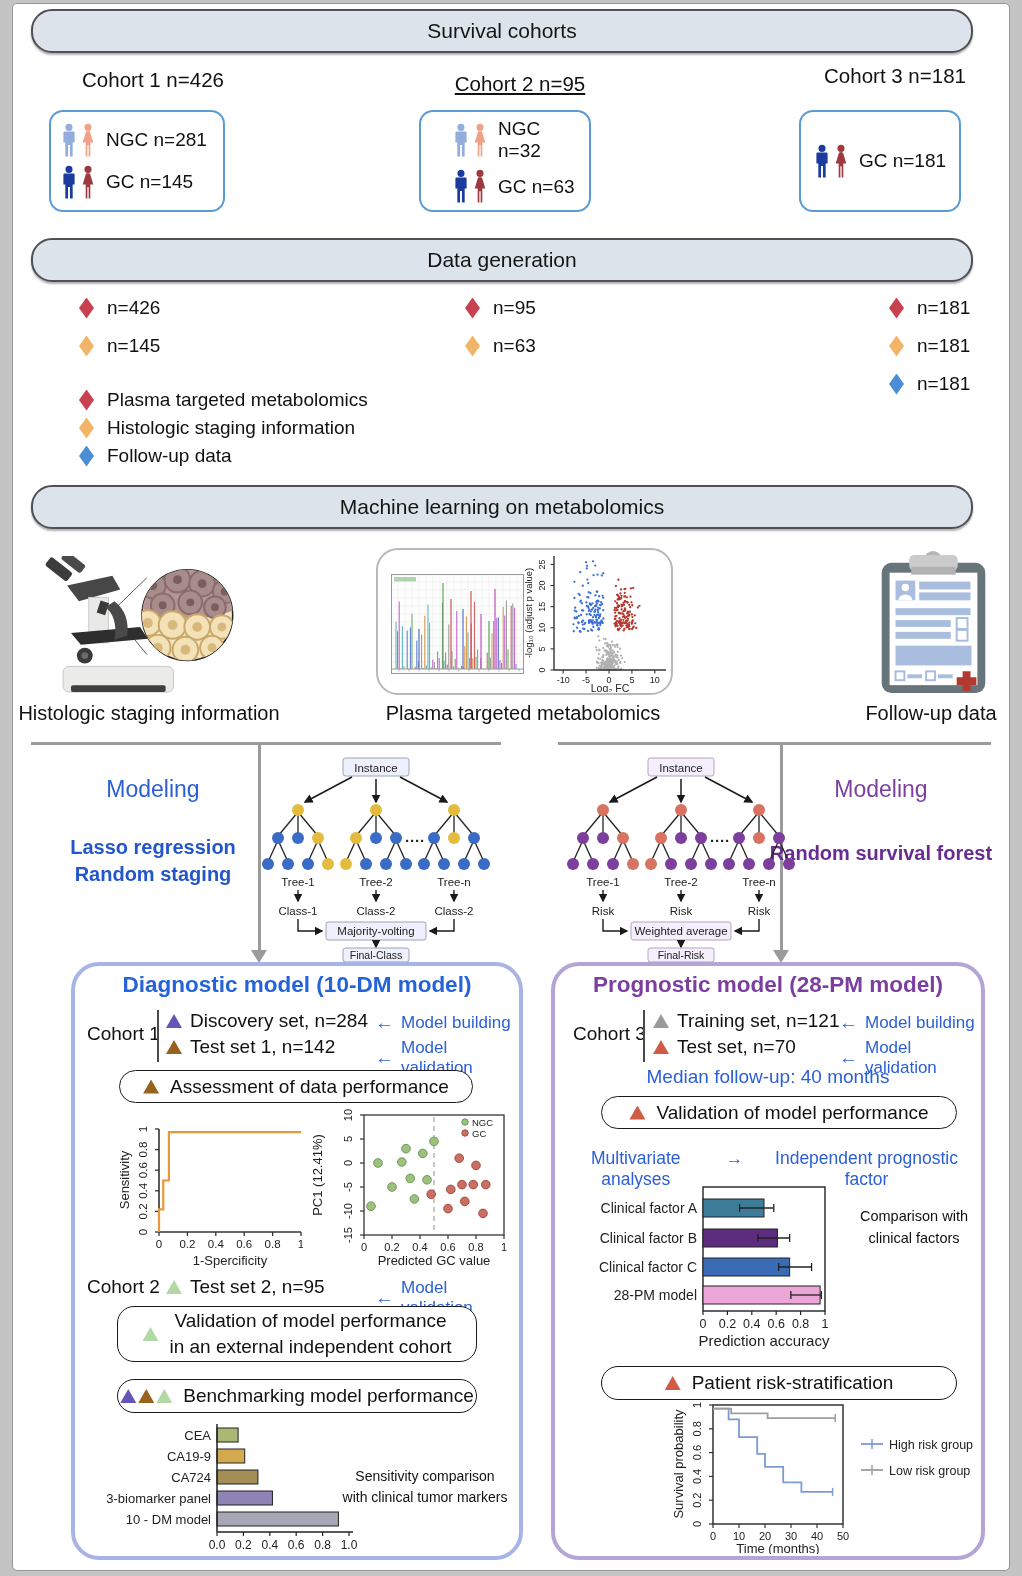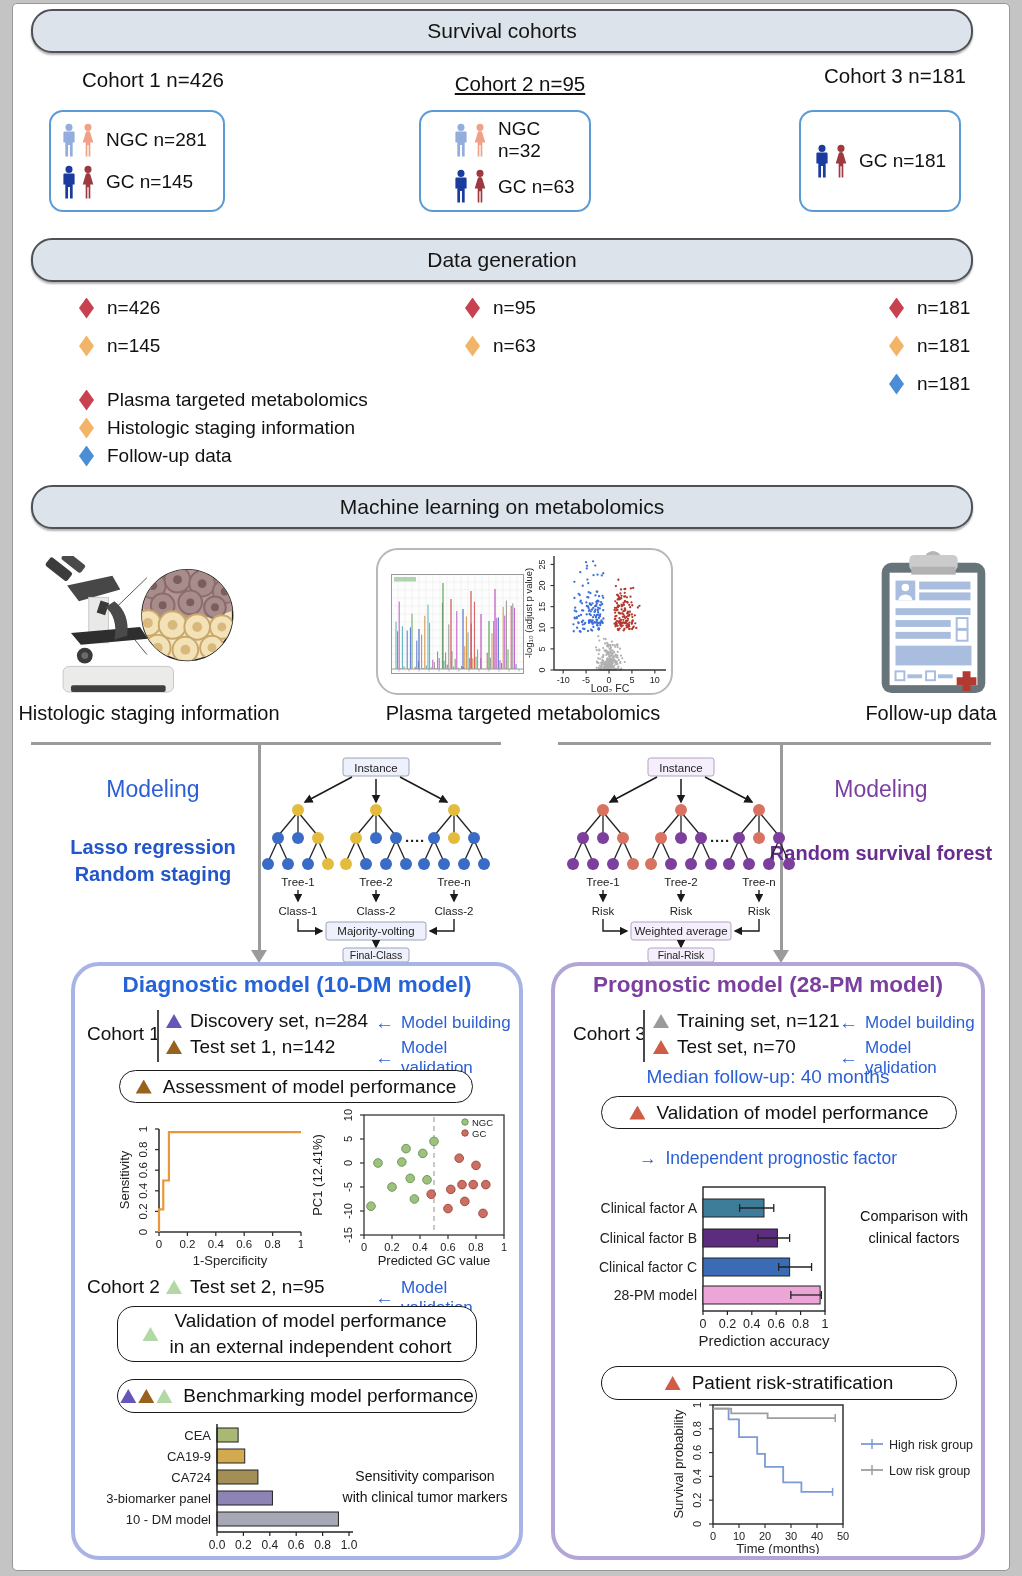--- a/index.html
+++ b/index.html
@@ -1157,21 +1157,21 @@
     <div class="set-row" style="left:91px;top:70px;">
           <span class="tri" style="background: rgb(150, 98, 29);"></span>
           <span>Test set 1, n=142</span>
         </div>
     <div class="note-row" style="left:300px;top:72px;">
           <span class="arr">←</span>
           <span>Model validation</span>
         </div>
     <div class="mini-pill" style="left:44px;top:104px;width:354px;height:33px;">
           <span class="tri" style="background: rgb(150, 98, 29);"></span>
-          <span>Assessment of model performance</span>
+          <span>Assessment of data performance</span>
         </div>
     <svg class="abs" style="left:22px;top:144px;" width="206" height="160" id="roc">
           <line x1="62" y1="19" x2="62" y2="122" stroke="#333" stroke-width="1.6"></line>
           <line x1="62" y1="122" x2="204" y2="122" stroke="#333" stroke-width="1.6"></line>
           <line x1="62" y1="122" x2="62" y2="126" stroke="#333" stroke-width="1.3"></line>
           <text x="62" y="138" font-size="11.5" text-anchor="middle" fill="#222">0</text>
           <line x1="90.4" y1="122" x2="90.4" y2="126" stroke="#333" stroke-width="1.3"></line>
           <text x="90.4" y="138" font-size="11.5" text-anchor="middle" fill="#222">0.2</text>
           <line x1="118.80000000000001" y1="122" x2="118.80000000000001" y2="126" stroke="#333" stroke-width="1.3"></line>
           <text x="118.80000000000001" y="138" font-size="11.5" text-anchor="middle" fill="#222">0.4</text>
@@ -1326,20 +1326,21 @@
     <div class="note-row" style="left:284px;top:72px;">
           <span class="arr">←</span>
           <span>Model validation</span>
         </div>
     <div class="center-blue blue" style="top:100px;font-size:19px;">Median follow-up: 40 months</div>
     <div class="mini-pill" style="left:46px;top:130px;width:356px;height:33px;">
           <span class="tri" style="background: rgb(208, 92, 72);"></span>
           <span>Validation of model performance</span>
         </div>
     <div class="center-blue blue" style="top:182px;font-size:17.5px;display:flex;justify-content:center;gap:9px;">
+      <span>Multivariate analyses</span>
           <span style="font-weight:bold;">→</span>
           <span>Independent prognostic factor</span>
     </div>
     <svg class="abs" style="left:30px;top:216px;" width="300" height="170" id="acc">
           <rect x="118" y="5" width="122" height="124" fill="none" stroke="#222" stroke-width="1.4"></rect>
           <rect x="118" y="17" width="61" height="18" fill="#3d7d99" stroke="#222" stroke-width="1"></rect>
           <line x1="154.6" y1="26" x2="188.76" y2="26" stroke="#222" stroke-width="1.3"></line>
           <line x1="154.6" y1="22" x2="154.6" y2="30" stroke="#222" stroke-width="1.3"></line>
           <line x1="188.76" y1="22" x2="188.76" y2="30" stroke="#222" stroke-width="1.3"></line>
           <text x="112" y="31" font-size="14" text-anchor="end" fill="#222">Clinical factor A</text>

